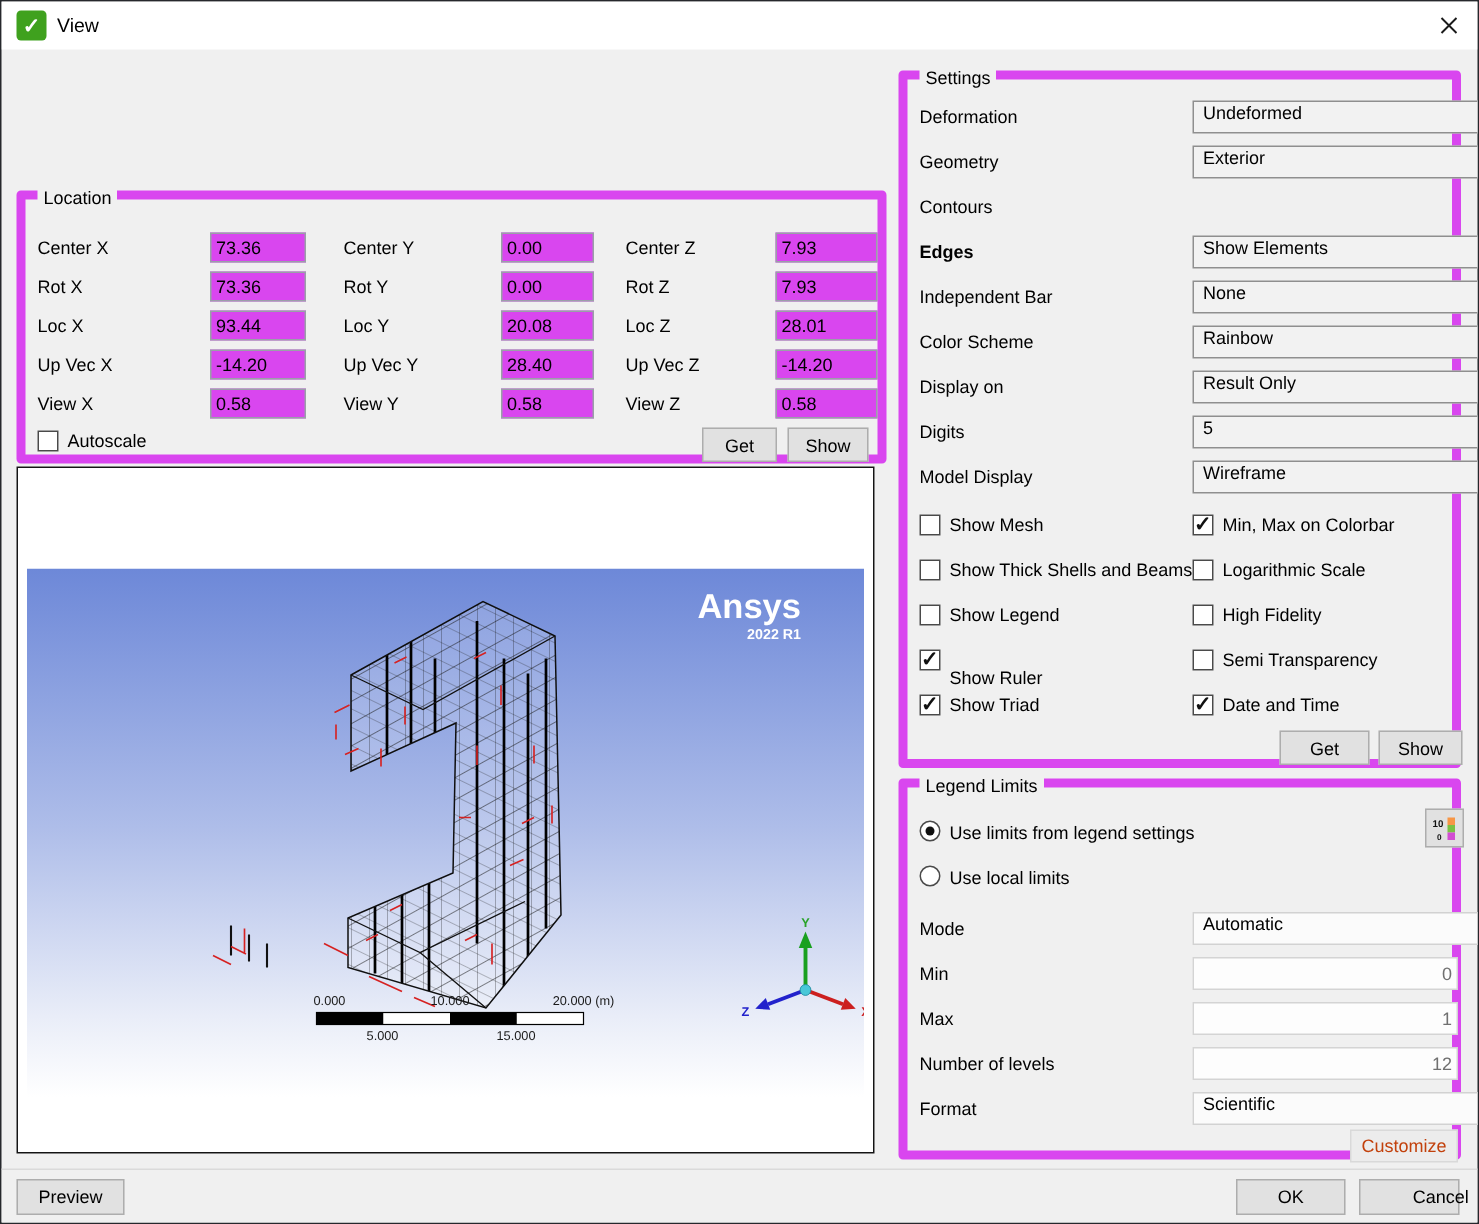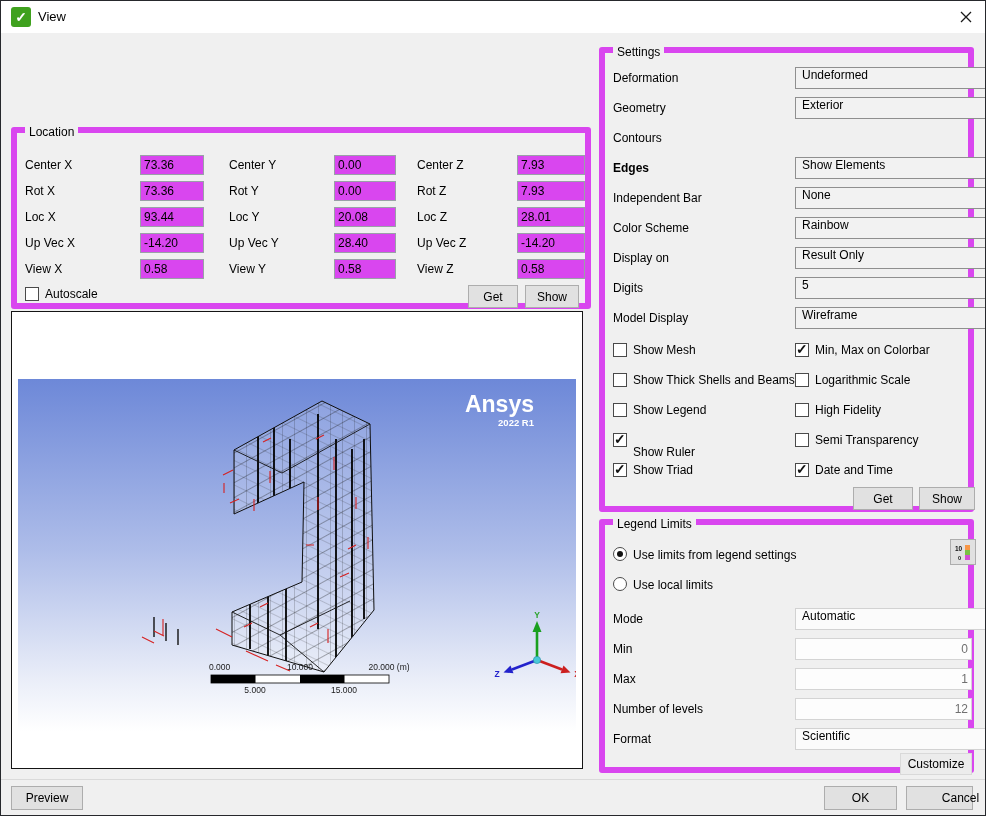--- a/index.html
+++ b/index.html
@@ -17,21 +17,21 @@
   .txt.numdis{text-align:right;color:#707070;border-color:#d4d4d4;background:#fdfdfd;}
   .sm{height:20px;}
   .combo{position:absolute;height:22px;width:212px;background:#f2f2f2;border:1px solid #8f8f8f;box-sizing:border-box;
     display:flex;justify-content:space-between;padding:0 7px 0 6px;font-size:12px;color:#000;}
   .combo .chev{width:7px;height:7px;border-right:1.5px solid #444;border-bottom:1.5px solid #444;
     transform:rotate(45deg);margin-top:-4px;flex:none;}
   .combo.dis{background:#fbfbfb;border-color:#d2d2d2;}
   .combo.dis .chev{border-color:#c3c3c3;}
   .btn{position:absolute;background:#e1e1e1;border:1px solid #adadad;font:12px "Liberation Sans",sans-serif;color:#000;
     display:flex;align-items:center;justify-content:center;box-sizing:border-box;cursor:pointer;}
-  .btn.dis{color:#000000;background:#ececec;border-color:#d9d9d9;cursor:default;}
+  .btn.dis{color:#c2410c;background:#ececec;border-color:#d9d9d9;cursor:default;}
   .cb{position:absolute;width:14px;height:14px;background:#fff;border:1px solid #4a4a4a;box-sizing:border-box;}
   .cb.checked::after{content:"✓";position:absolute;left:0px;top:-3px;font-size:14px;font-weight:bold;color:#111;}
   .radio{position:absolute;width:14px;height:14px;border:1px solid #4a4a4a;border-radius:50%;background:#fff;box-sizing:border-box;}
   .radio.checked::after{content:"";position:absolute;left:3px;top:3px;width:6px;height:6px;border-radius:50%;background:#111;}
   .grp{position:absolute;border:6px solid #d946ef;border-radius:3px;box-sizing:border-box;}
   .gt{position:absolute;top:-8px;left:8px;background:#f0f0f0;padding:0 4px;font-size:12px;color:#000;}
   .viewport{position:absolute;left:10px;top:310px;width:572px;height:458px;background:#fff;border:1px solid #141414;box-sizing:border-box;}
   .ddbtn{position:absolute;width:26px;height:26px;background:#e4e4e4;border:1px solid #8f8f8f;box-sizing:border-box;
     display:flex;align-items:center;justify-content:center;cursor:pointer;}
   .ddbtn .chev2{width:9px;height:9px;border-right:2.6px solid #533a6b;border-bottom:2.6px solid #533a6b;transform:rotate(45deg);margin-top:-5px;}

